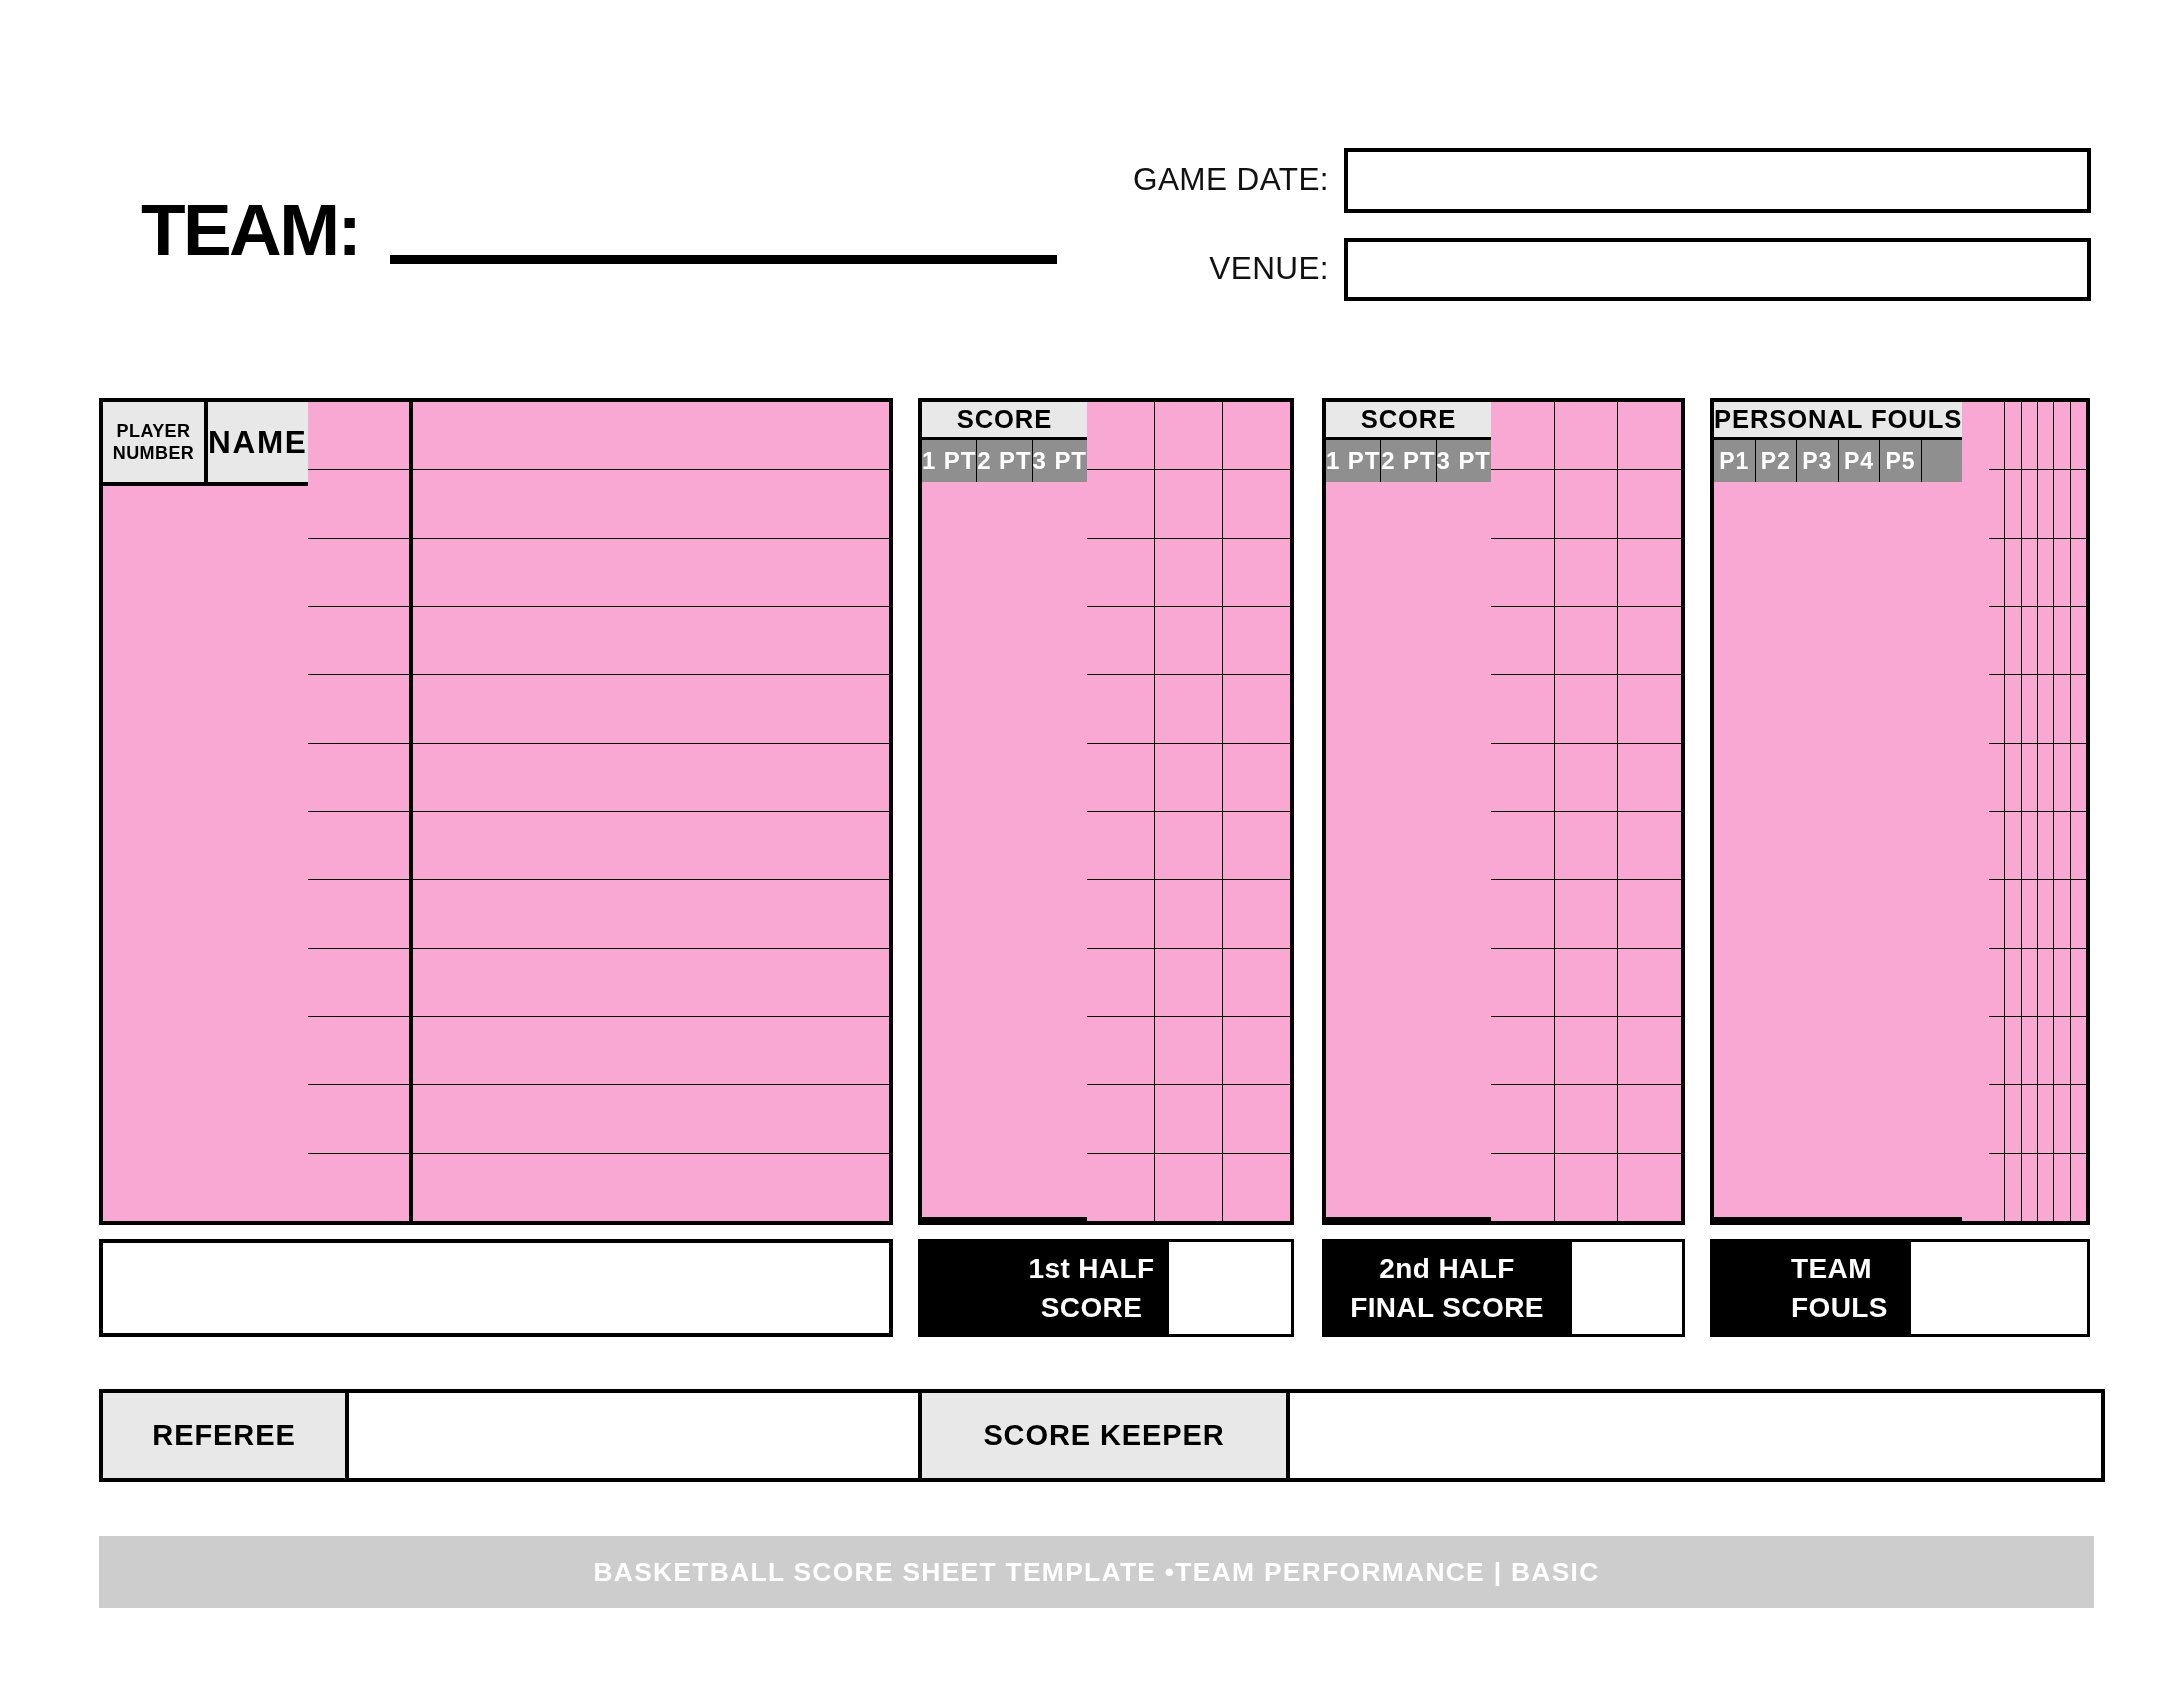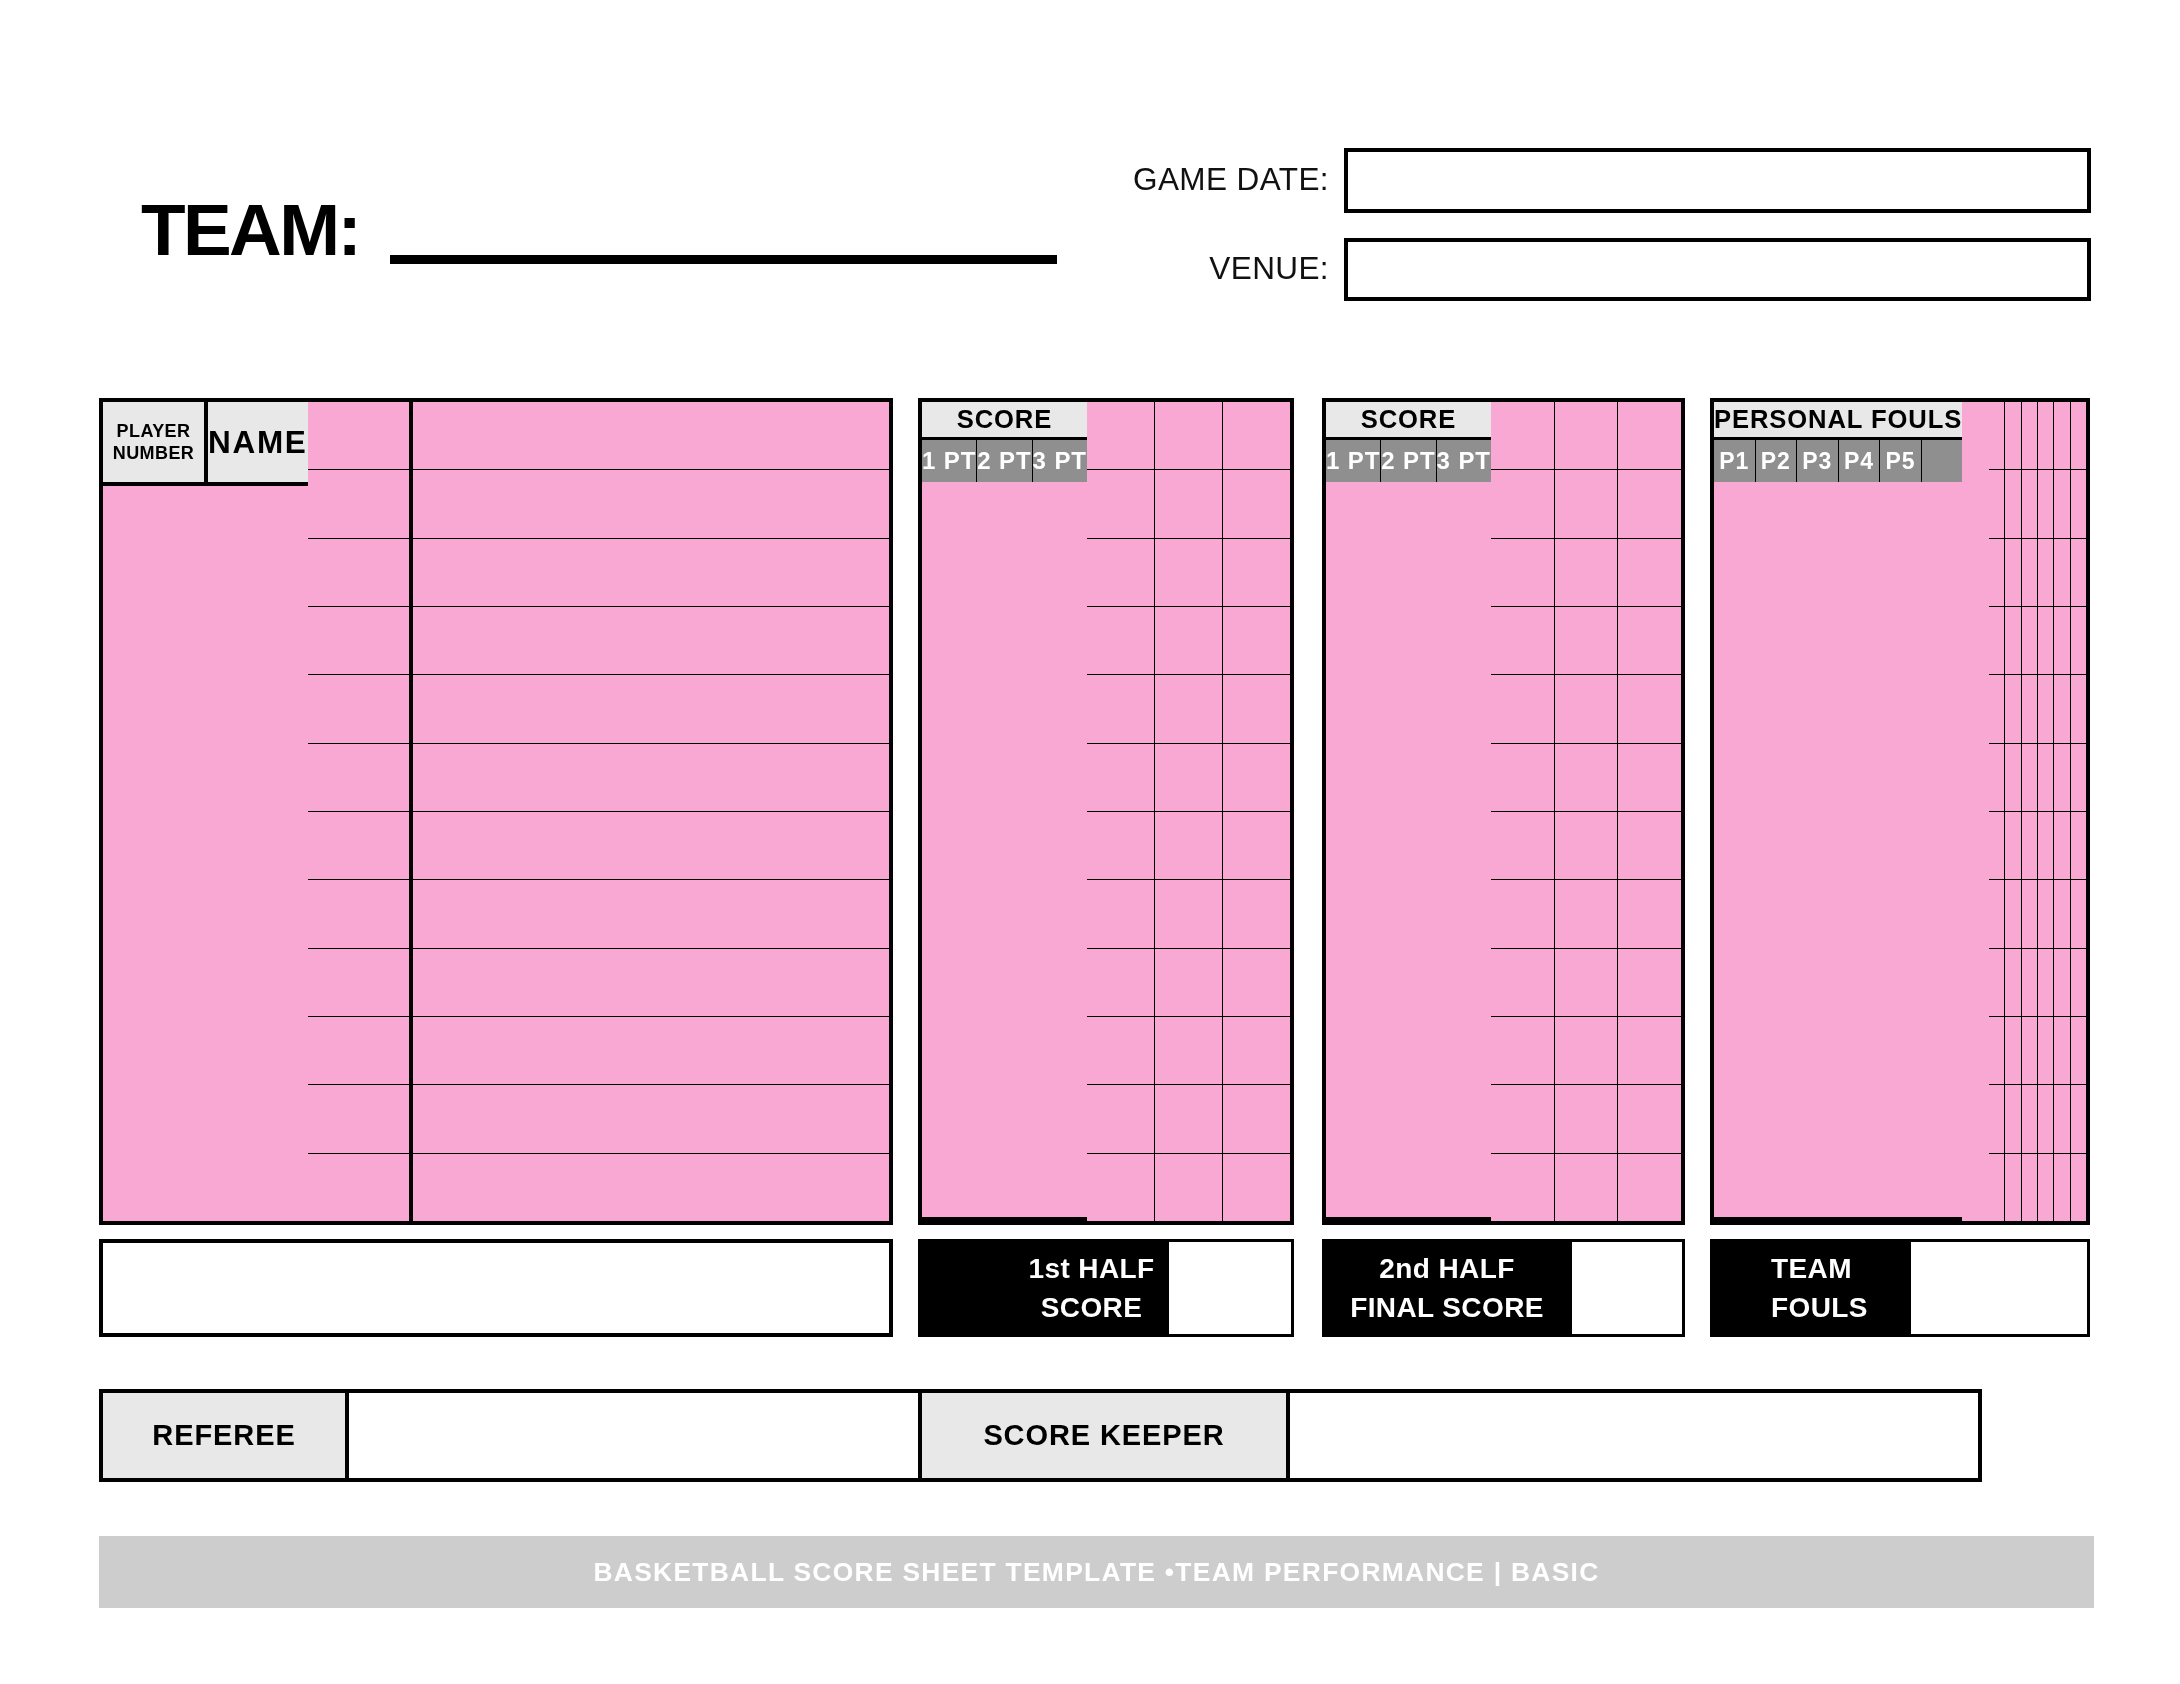--- a/index.html
+++ b/index.html
@@ -398,33 +398,33 @@
 
 <div class="black-box" style="left:1322px;top:1239px;width:363px;height:98px;">
   <div class="lbl" style="width:250px;">
     <span>2nd HALF</span>
     <span>FINAL SCORE</span>
   </div>
   <div class="inset" style="left:250px;"></div>
 </div>
 
 <div class="black-box" style="left:1710px;top:1239px;width:380px;height:98px;">
-  <div class="lbl" style="width:161px;align-items:flex-start;padding-left:53px;box-sizing:border-box;margin-left:8px;">
+  <div class="lbl" style="width:161px;align-items:flex-start;padding-left:81px;box-sizing:border-box;">
     <span>TEAM</span>
     <span>FOULS</span>
   </div>
   <div class="inset" style="left:201px;"></div>
 </div>
 
 <div class="official-box" style="left:99px;top:1389px;width:950px;height:93px;">
   <div class="gray-cell" style="width:246px;font-size:29px;">REFEREE</div>
   <div class="white-cell"></div>
 </div>
 
-<div class="official-box" style="left:918px;top:1389px;width:1064px;height:93px;">
+<div class="official-box" style="left:918px;top:1389px;width:1187px;height:93px;">
   <div class="gray-cell" style="width:368px;font-size:29px;">SCORE KEEPER</div>
   <div class="white-cell"></div>
 </div>
 
 <div class="footer">
   <span>BASKETBALL SCORE SHEET TEMPLATE •TEAM PERFORMANCE | BASIC</span>
 </div>
 
 
 </body></html>

